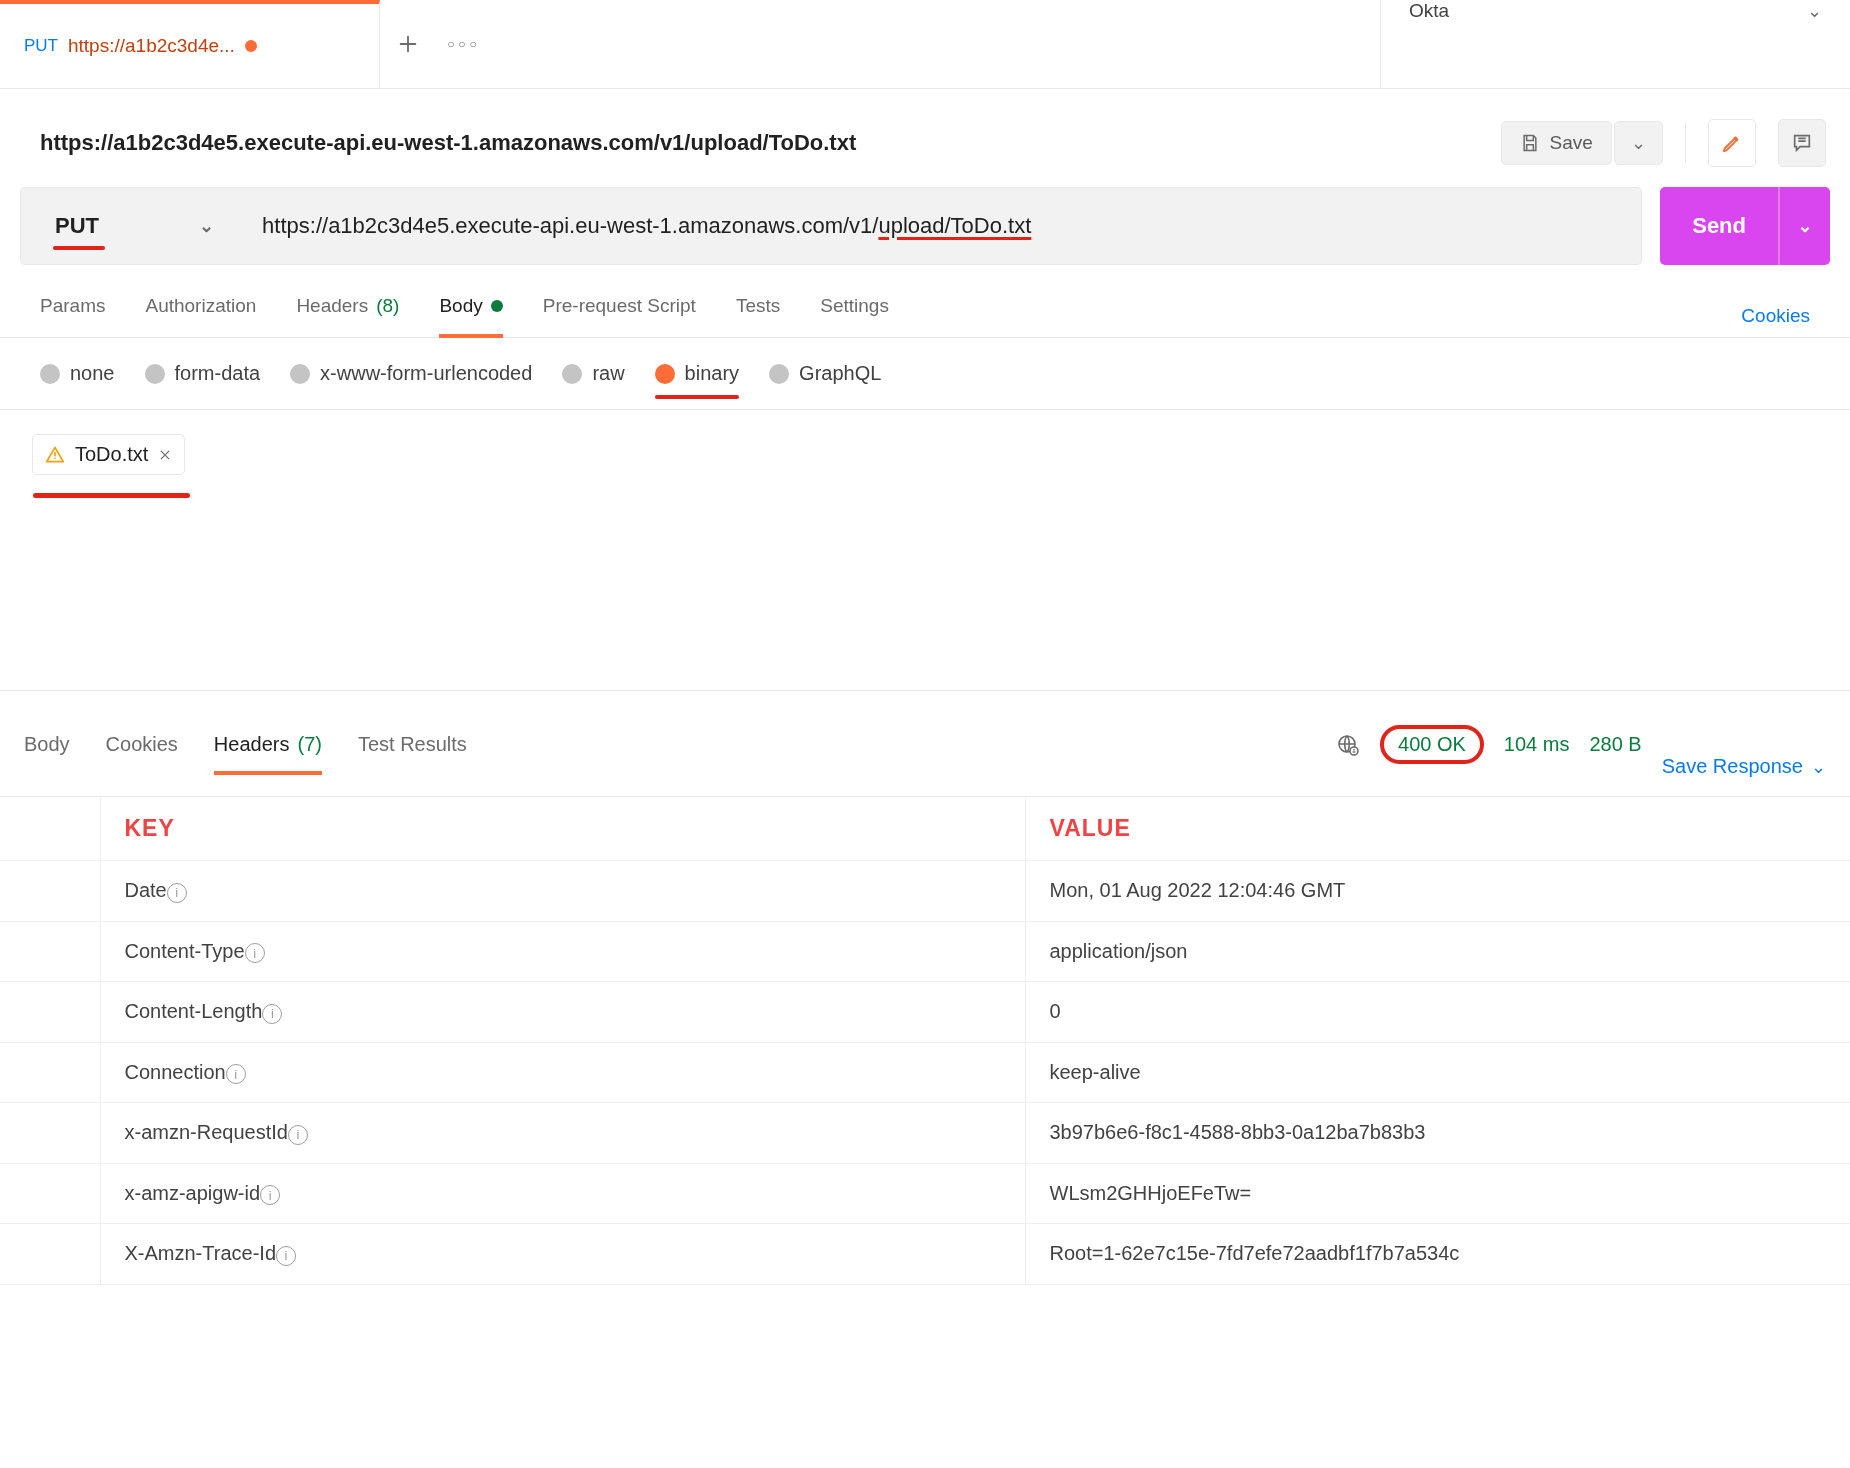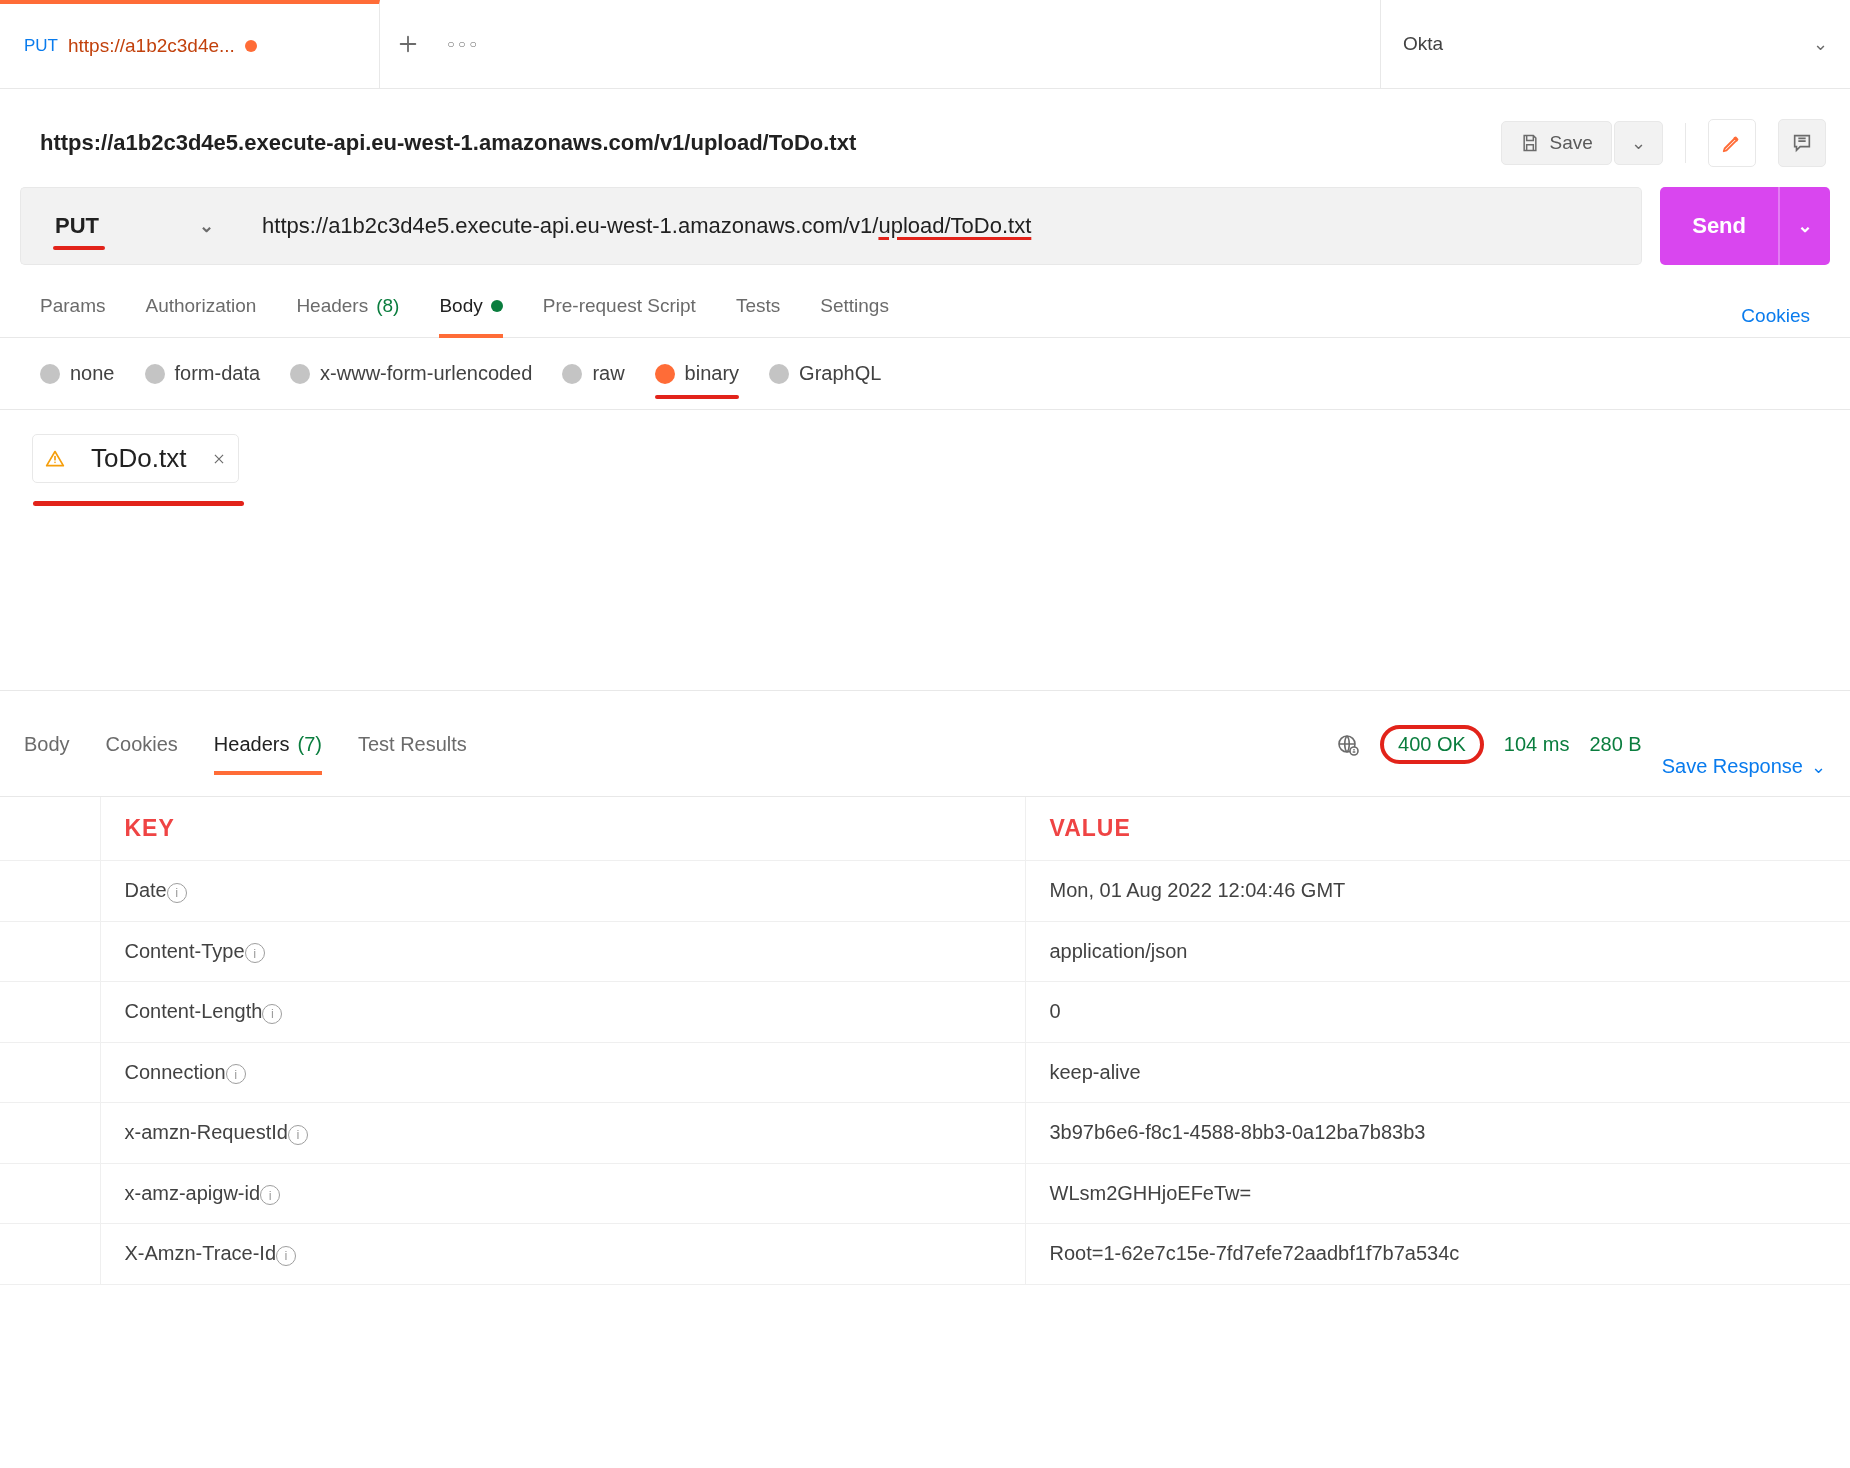--- a/index.html
+++ b/index.html
@@ -29,23 +29,22 @@
     gap: 10px;
   }
   .req-tab .method { color: #097bed; font-size: 17px; font-weight: 500; }
   .req-tab .title { color: #c2410c; font-size: 19px; white-space: nowrap; overflow: hidden; text-overflow: ellipsis; max-width: 220px; }
   .orange-dot { width: 12px; height: 12px; border-radius: 50%; background: #ff6c37; }
   .tool-btn { width: 56px; display: flex; align-items: center; justify-content: center; color: #6b6b6b; cursor: pointer; font-size: 26px; }
   .more-dots { width: 56px; display: flex; align-items: center; justify-content: center; color: #6b6b6b; cursor: pointer; letter-spacing: 4px; font-size: 12px; }
   .env-selector {
     margin-left: auto;
     border-left: 1px solid #e8e8e8;
-    padding: 0 22px;
-    display: flex;
-    align-items: center;
+    padding: 0 28px;
+    display: flex;
     gap: 300px;
     color: #424242;
     min-width: 470px;
     justify-content: space-between;
   }
   .chev { color: #6b6b6b; font-size: 18px; }
   .title-row {
     display: flex;
     align-items: center;
     padding: 30px 24px 20px 40px;
@@ -166,25 +165,25 @@
     background: #e2231a;
     border-radius: 2px;
   }
   .file-chip-area {
     padding: 24px 32px;
     min-height: 280px;
   }
   .file-chip {
     display: inline-flex;
     align-items: center;
-    gap: 26px;
+    gap: 10px;
     border: 1px solid #e8e8e8;
     border-radius: 5px;
     padding: 8px 12px;
-    font-size: 26px;
+    font-size: 20px;
     position: relative;
   }
   .file-under::after {
     content: "";
     position: absolute;
     left: 0; right: -6px; bottom: -24px;
     height: 5px;
     background: #e2231a;
     border-radius: 3px;
   }

